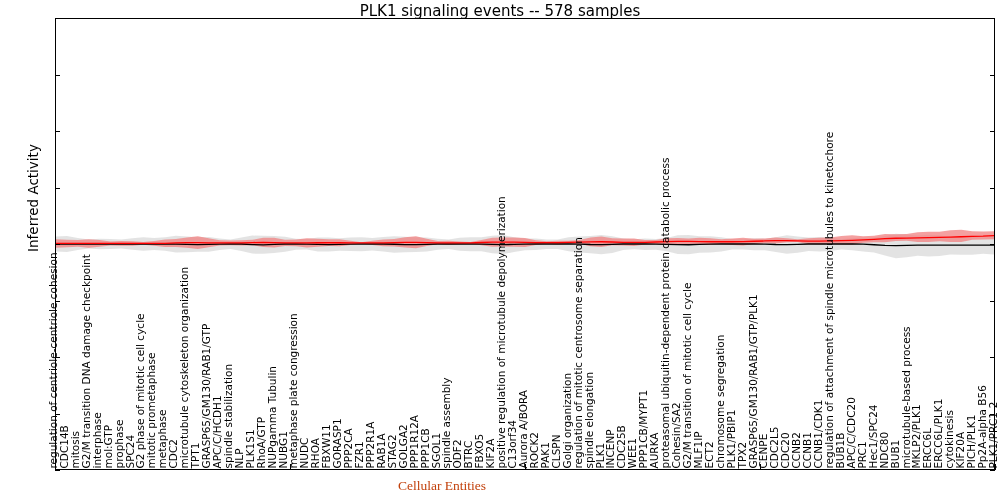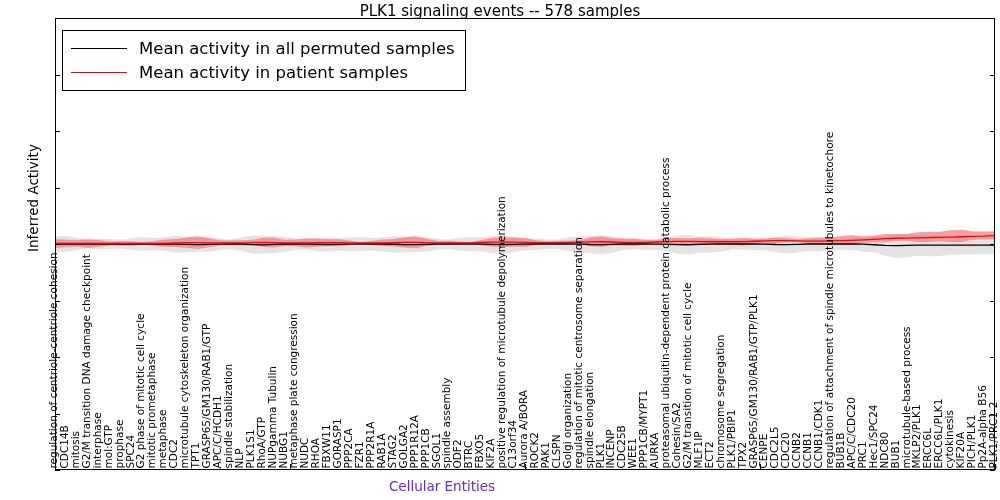--- a/index.html
+++ b/index.html
@@ -22,21 +22,21 @@
   #ylabel{
     position:absolute;left:-62px;top:190px;width:190px;text-align:center;
     font-size:13.5px;color:#000;
     transform:rotate(-90deg);transform-origin:center center;white-space:nowrap;
   }
   .ytickmark{position:absolute;left:55px;width:5px;height:1.2px;background:#000;}
   .ytickmark.r{left:990px;}
 
   #xlabel{
     position:absolute;left:0;top:478px;width:884px;text-align:center;
-    font-size:13.5px;color:#6d28d9;
+    font-size:13.5px;color:#c2410c;font-family:Liberation Serif, serif;
   }
   .xtickmark{position:absolute;top:464px;width:1.2px;height:6px;background:#000;}
 
   
   #xlabels{position:absolute;left:55px;top:18px;width:940px;height:452px;pointer-events:none;}
   .xcat{
     position:absolute;bottom:2px;
     font-size:10.5px;line-height:10.5px;color:#000;white-space:nowrap;
     transform-origin:left bottom;
     transform:rotate(-90deg);
@@ -162,30 +162,20 @@
       <div class="xcat" style="left: 932.07px;">Pp2A-alpha B56</div>
       <div class="xcat" style="left: 943px;">PLK1/PRC1-2</div>
     </div>
 
   <div id="yticks-host"></div>
   <div id="xticks-host"></div>
 
   <div id="ylabel">Inferred Activity</div>
   <div id="xlabel">Cellular Entities</div>
 
-  <div id="legend">
-    <div class="legrow">
-      <span class="legline"></span>
-      <span class="legtxt">Mean activity in all permuted samples</span>
-    </div>
-    <div class="legrow">
-      <span class="legline red"></span>
-      <span class="legtxt">Mean activity in patient samples</span>
-    </div>
-  </div>
 
 <div class="ytickmark" style="top: 18px;"></div>
     <div class="ytickmark r" style="top: 18px;"></div>
     <div class="ytickmark" style="top: 74.5px;"></div>
     <div class="ytickmark r" style="top: 74.5px;"></div>
     <div class="ytickmark" style="top: 131px;"></div>
     <div class="ytickmark r" style="top: 131px;"></div>
     <div class="ytickmark" style="top: 187.5px;"></div>
     <div class="ytickmark r" style="top: 187.5px;"></div>
     <div class="ytickmark" style="top: 244px;"></div>

